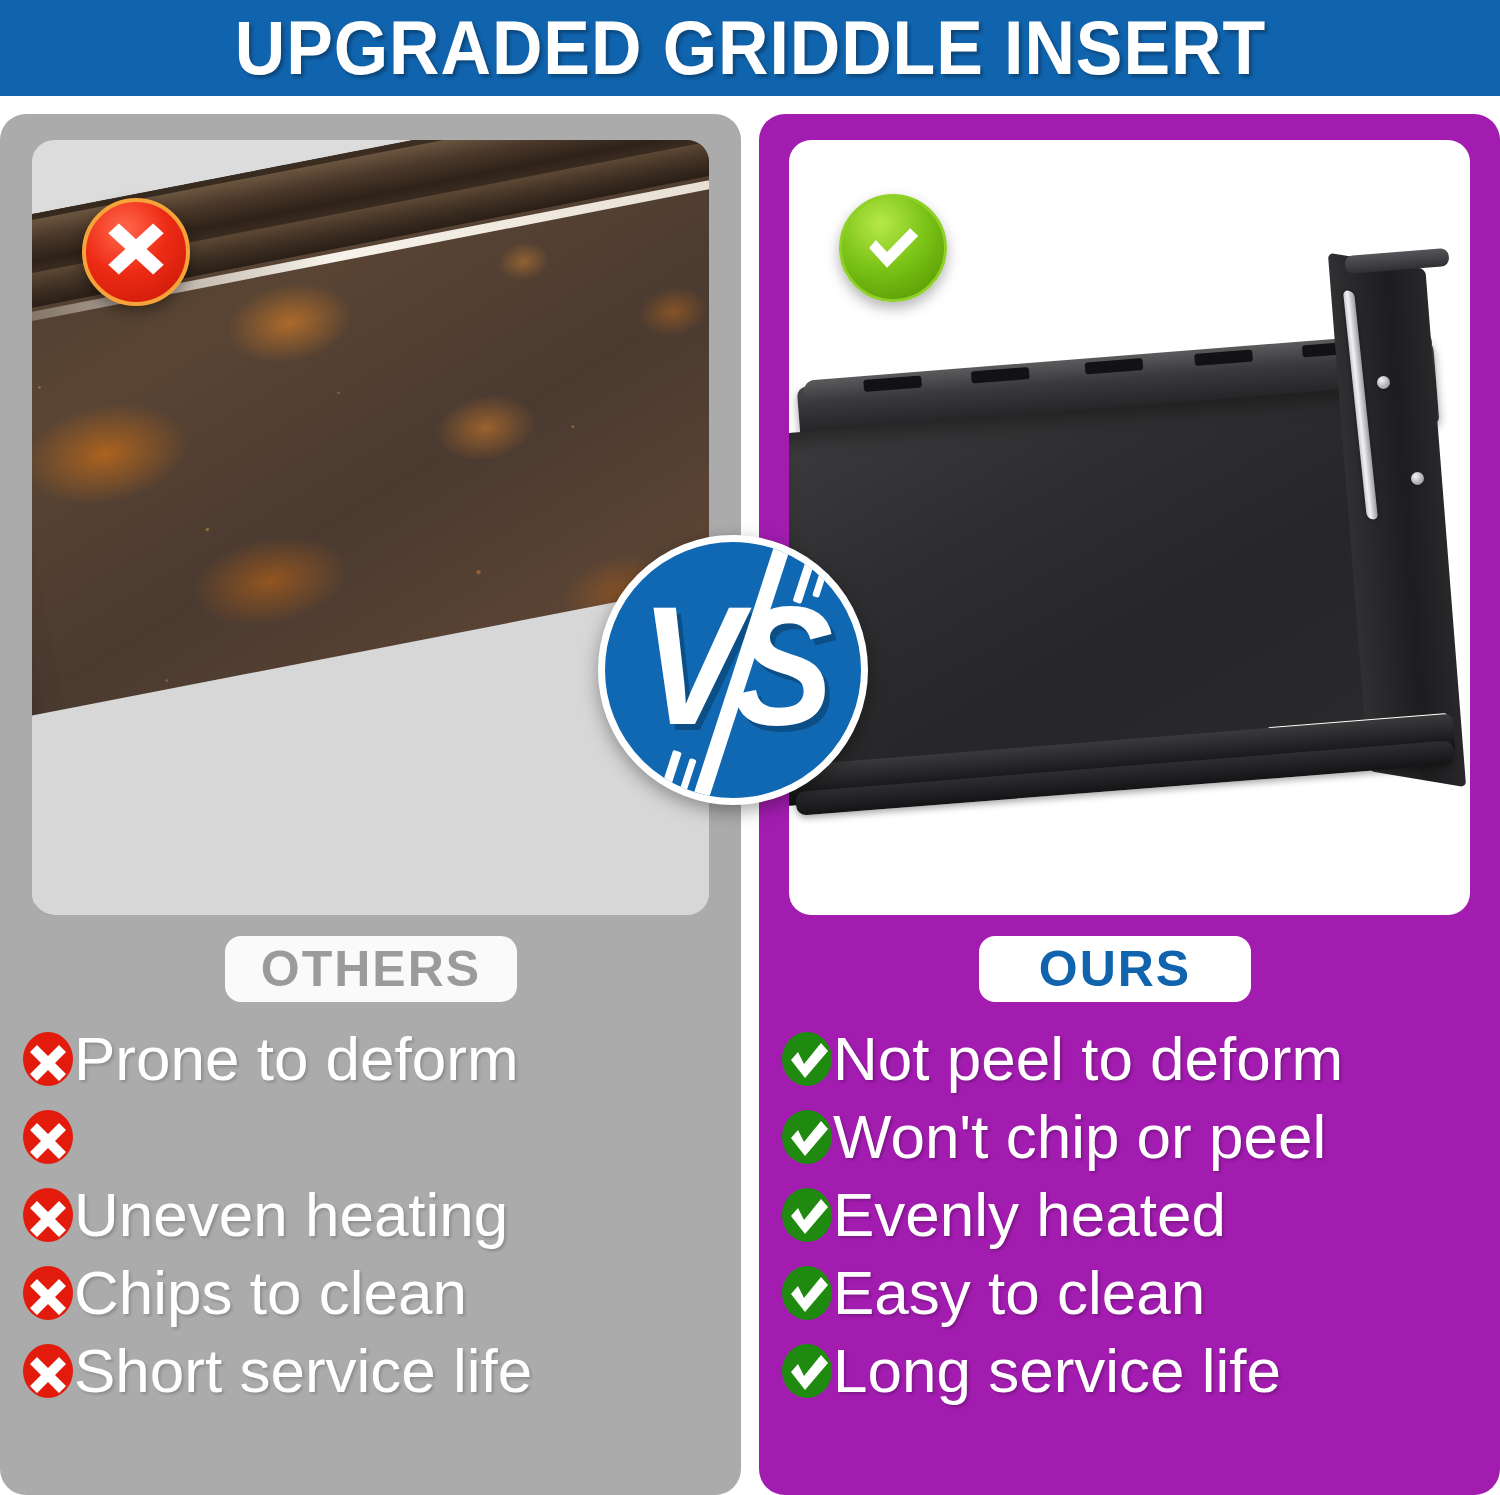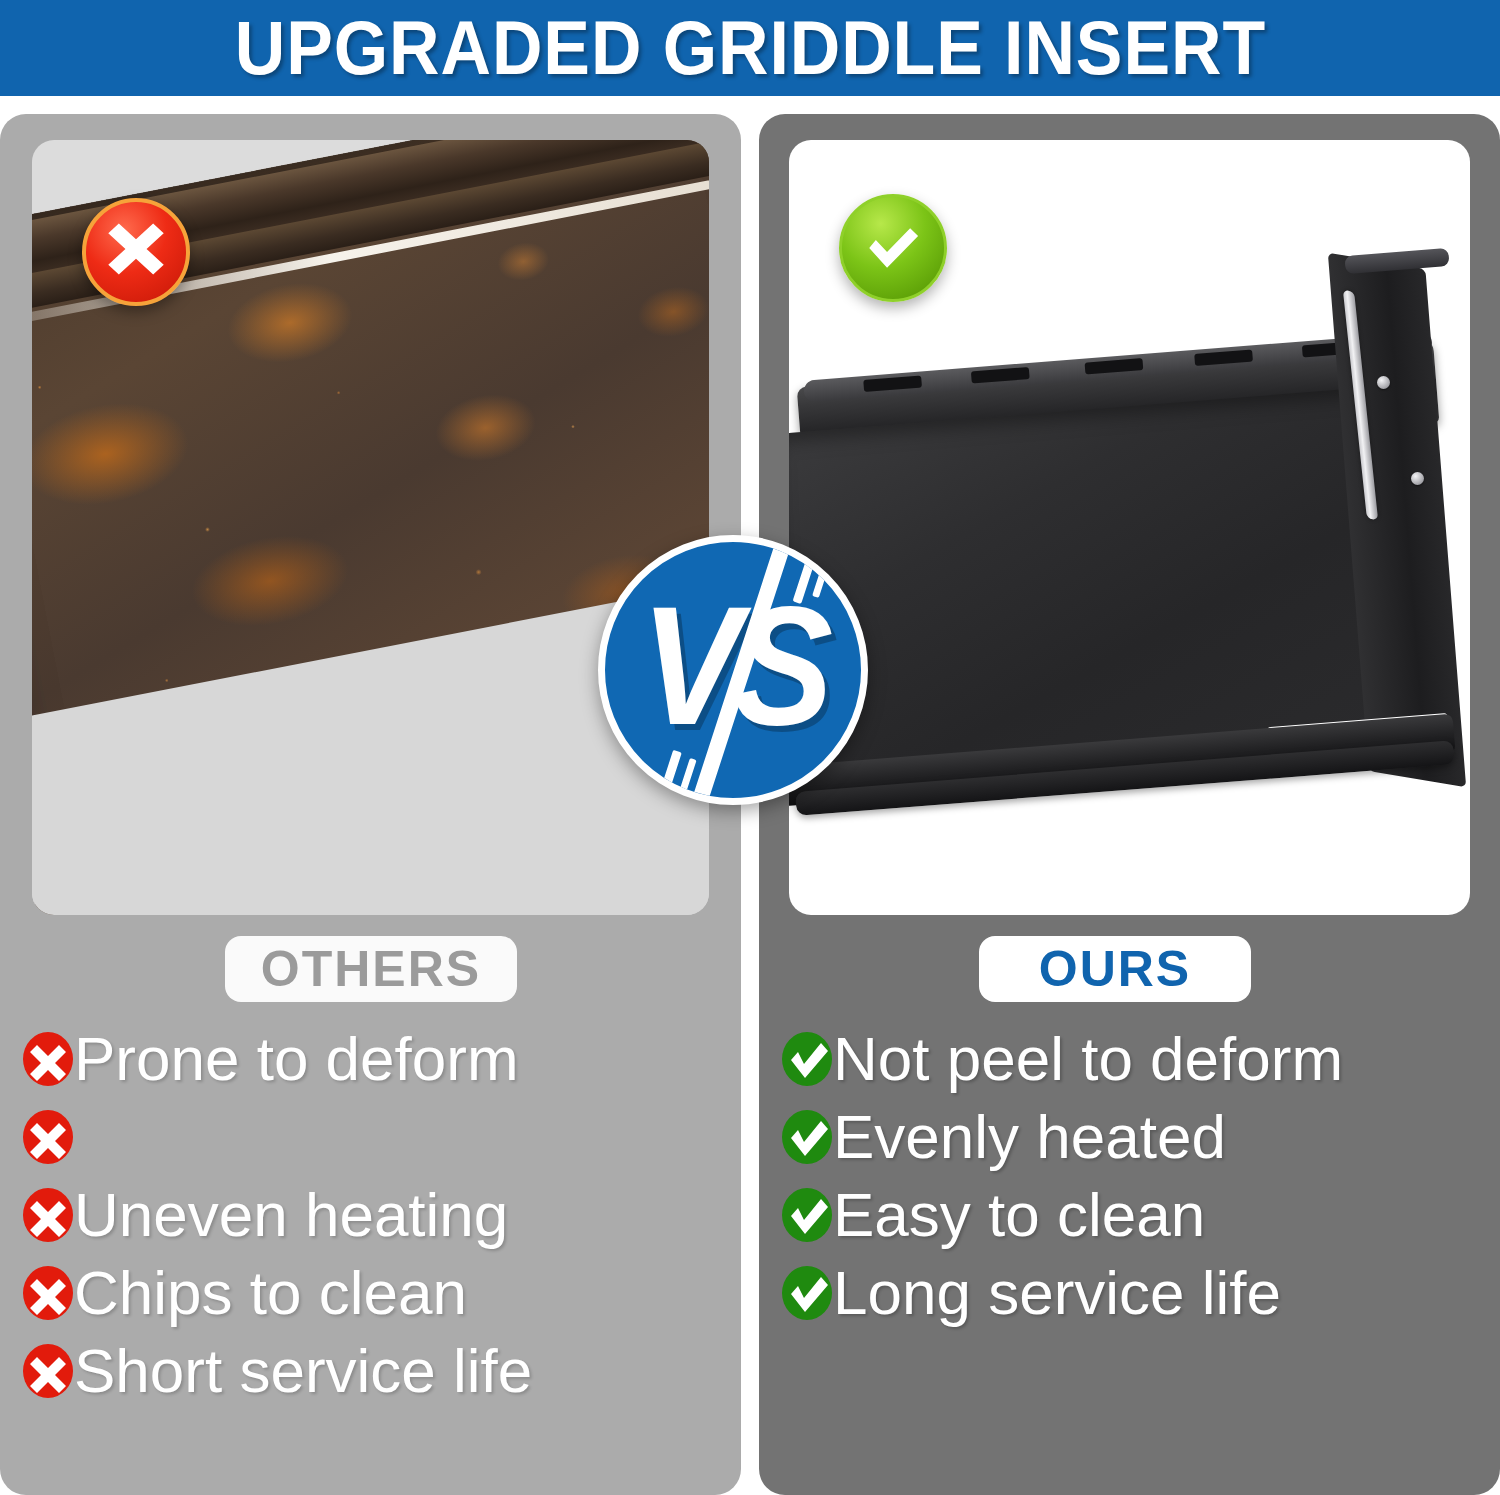--- a/index.html
+++ b/index.html
@@ -51,21 +51,21 @@
   }
 
   .panel {
     position: absolute;
     top: 10px;
     width: 741px;
     height: 1381px;
     border-radius: 26px;
   }
   #panel-left  { left: 0;    background: #ababab; }
-  #panel-right { left: 759px; background: #737373; text-align: right; }
+  #panel-right { left: 759px; background: #a21caf; text-align: right; }
 
   
   .photo-frame {
     position: absolute;
     left: 32px;
     top: 26px;
     width: 677px;
     height: 775px;
     border-radius: 22px;
     overflow: hidden;
@@ -471,20 +471,27 @@
       <div class="feature-list" id="list-right">
 
         <div class="feature-row">
           <svg class="feature-icon" viewBox="0 0 52 56">
             <ellipse cx="26" cy="28" rx="25" ry="27" fill="#1f8a0f"></ellipse>
             <path d="M10 29 L17 21 L23 33 L40 12 L47 20 L24 47 Z" fill="#ffffff"></path>
           </svg>
           <span class="feature-text">Not peel to deform</span>
         </div>
 
+        <div class="feature-row">
+          <svg class="feature-icon" viewBox="0 0 52 56">
+            <ellipse cx="26" cy="28" rx="25" ry="27" fill="#1f8a0f"></ellipse>
+            <path d="M10 29 L17 21 L23 33 L40 12 L47 20 L24 47 Z" fill="#ffffff"></path>
+          </svg>
+          <span class="feature-text">Won't chip or peel</span>
+        </div>
 
         <div class="feature-row">
           <svg class="feature-icon" viewBox="0 0 52 56">
             <ellipse cx="26" cy="28" rx="25" ry="27" fill="#1f8a0f"></ellipse>
             <path d="M10 29 L17 21 L23 33 L40 12 L47 20 L24 47 Z" fill="#ffffff"></path>
           </svg>
           <span class="feature-text">Evenly heated</span>
         </div>
 
         <div class="feature-row">

